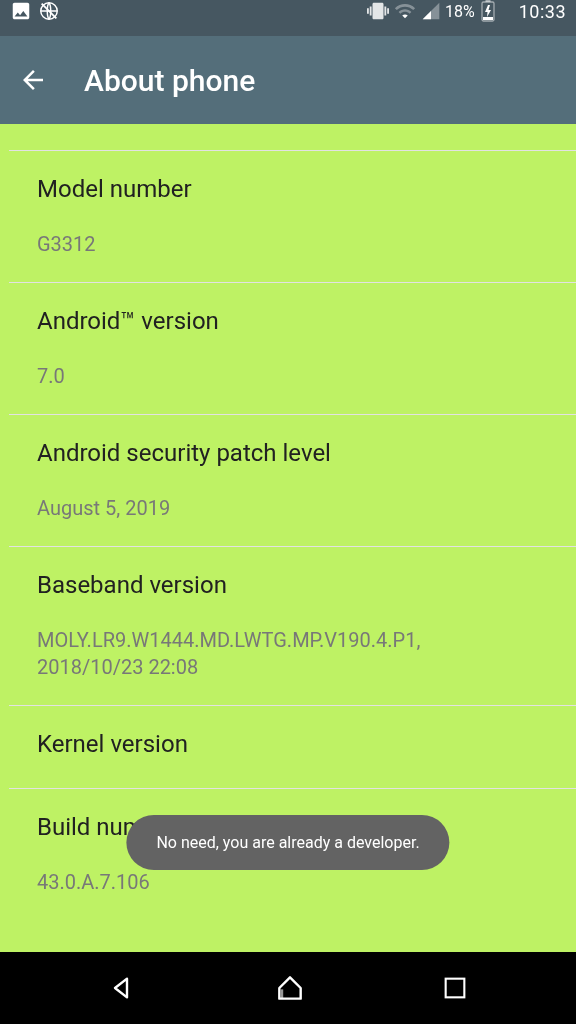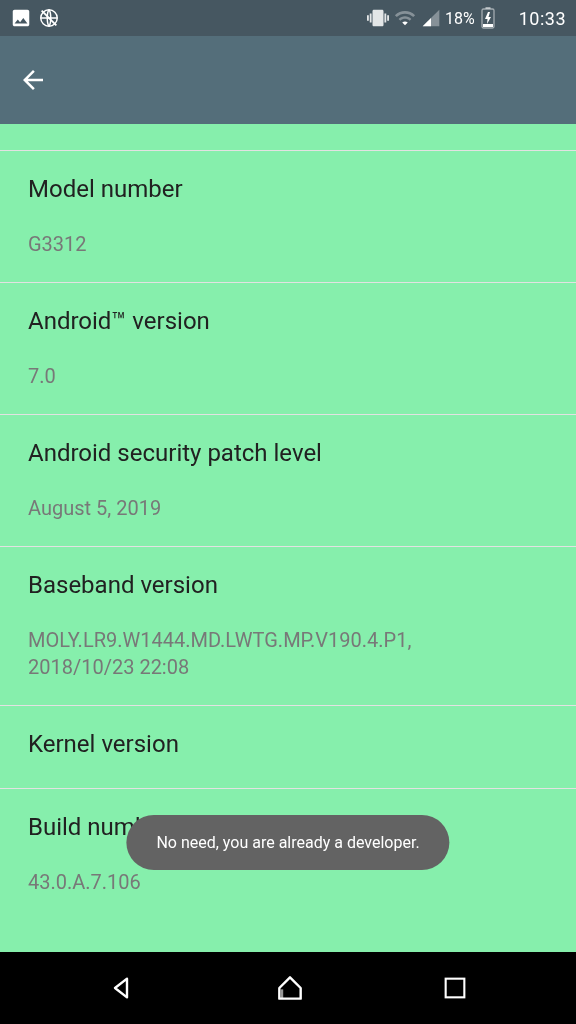--- a/index.html
+++ b/index.html
@@ -13,21 +13,21 @@
       width: 576px;
       height: 1024px;
       overflow: hidden;
       background: #fafafa;
     }
     .status-bar {
       height: 36px;
       background: #465761;
       color: #fff;
       display: flex;
-      align-items: center;
+      align-items: flex-start;
       justify-content: space-between;
       padding: 0 10px;
       font-size: 18px;
     }
     .status-left, .status-right {
       display: flex;
       align-items: center;
       gap: 6px;
     }
     .status-right {
@@ -62,21 +62,22 @@
     }
     .app-title {
       color: #fff;
       font-size: 30px;
       font-weight: 500;
     }
     .content {
       height: calc(1024px - 36px - 88px - 72px);
       overflow: hidden;
       position: relative;
-      background: #86efac;
+      background: #bef264;
+      padding-left: 9px;
     }
     .partial-item {
       padding: 0 28px 16px 28px;
       border-bottom: 1px solid #e2e2e2;
       margin-top: -14px;
     }
     .partial-item .value {
       font-size: 20px;
       color: #111;
       font-weight: 500;
@@ -173,20 +174,21 @@
     <span class="clock">10:33</span>
   </div>
 </div>
 
 <div class="app-bar">
   <span class="back-btn">
     <svg width="30" height="30" viewBox="0 0 24 24" fill="#fff">
         <path d="M20 11H7.83l5.59-5.59L12 4l-8 8 8 8 1.41-1.41L7.83 13H20v-2z"></path>
       </svg>
   </span>
+  <div class="app-title">About phone</div>
 </div>
 
 <div class="content">
 
   <div class="partial-item">
     <div class="value" style="visibility:hidden;">x</div>
   </div>
 
   <div class="list-item">
     <div class="label">Model number</div>

